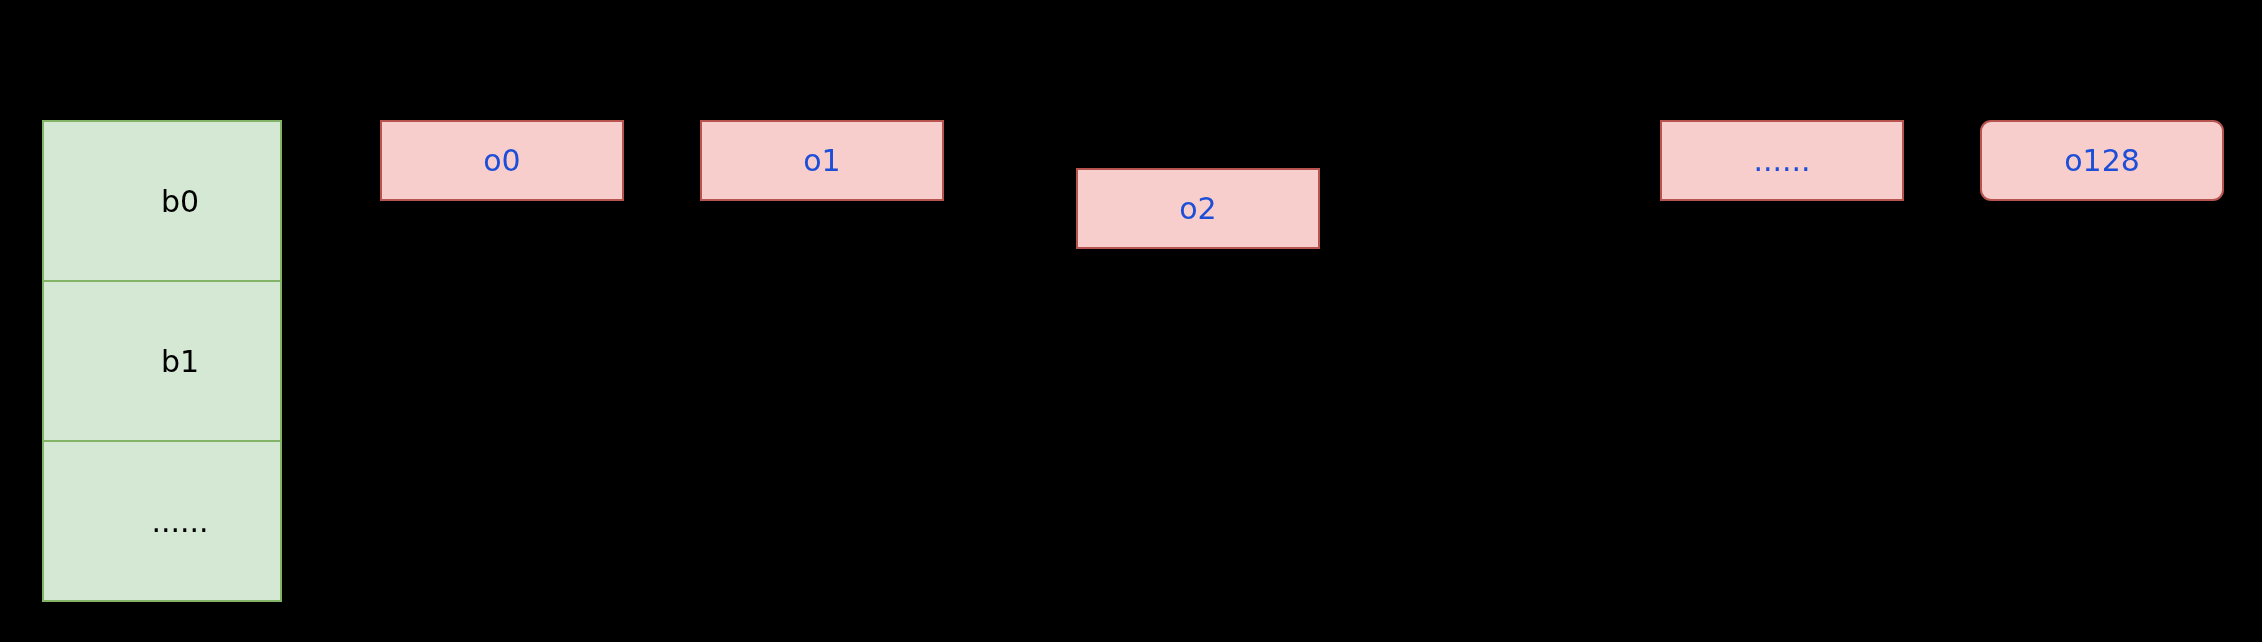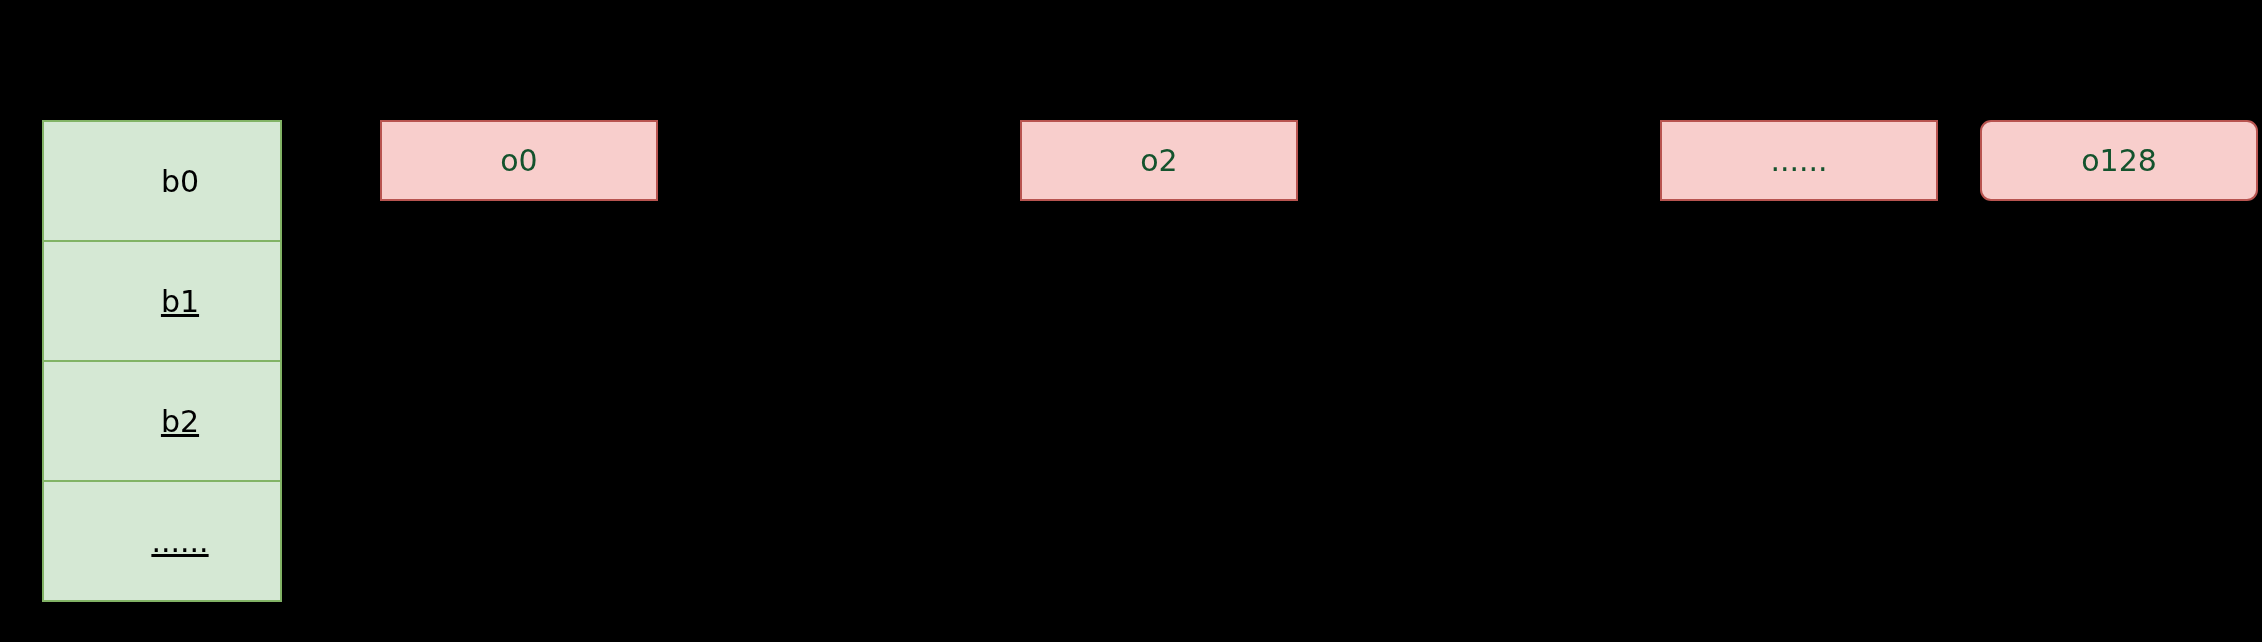--- a/index.html
+++ b/index.html
@@ -35,54 +35,53 @@
     display: flex;
     align-items: center;
     justify-content: center;
     font-size: 30px;
     color: #000000;
     box-sizing: border-box;
     padding-left: 36px;
   }
   .bucket-cell + .bucket-cell {
     border-top: 2px solid #82b366;
-    text-decoration: underline;
   }
   
   .object-box {
     position: absolute;
     top: 120px;
-    width: 278px;
+    width: 244px;
     height: 81px;
     box-sizing: border-box;
     border: 2px solid #b85450;
     background: #f8cecc;
     display: flex;
     align-items: center;
     justify-content: center;
     font-size: 30px;
-    color: #14532d;
+    color: #1d4ed8;
   }
   .obox-0 { left: 380px; }
   .obox-1 { left: 700px; }
-  .obox-2 { left: 1020px; }
+  .obox-2 { left: 1076px; margin-top: 48px; }
   .obox-3 { left: 1340px; }
   .obox-4 { left: 1660px; }
   .obox-5 { left: 1980px; border-radius: 11px; }
 </style>
 </head>
 <body>
 
 <div class="diagram">
 
   <div class="bucket-table">
     <div class="bucket-cell">b0</div>
     <div class="bucket-cell">b1</div>
-    <div class="bucket-cell">b2</div>
     <div class="bucket-cell">......</div>
   </div>
 
   <div class="object-box obox-0">o0</div>
+  <div class="object-box obox-1">o1</div>
   <div class="object-box obox-2">o2</div>
   <div class="object-box obox-4">......</div>
   <div class="object-box obox-5">o128</div>
 
 </div>
 
 </body></html>

